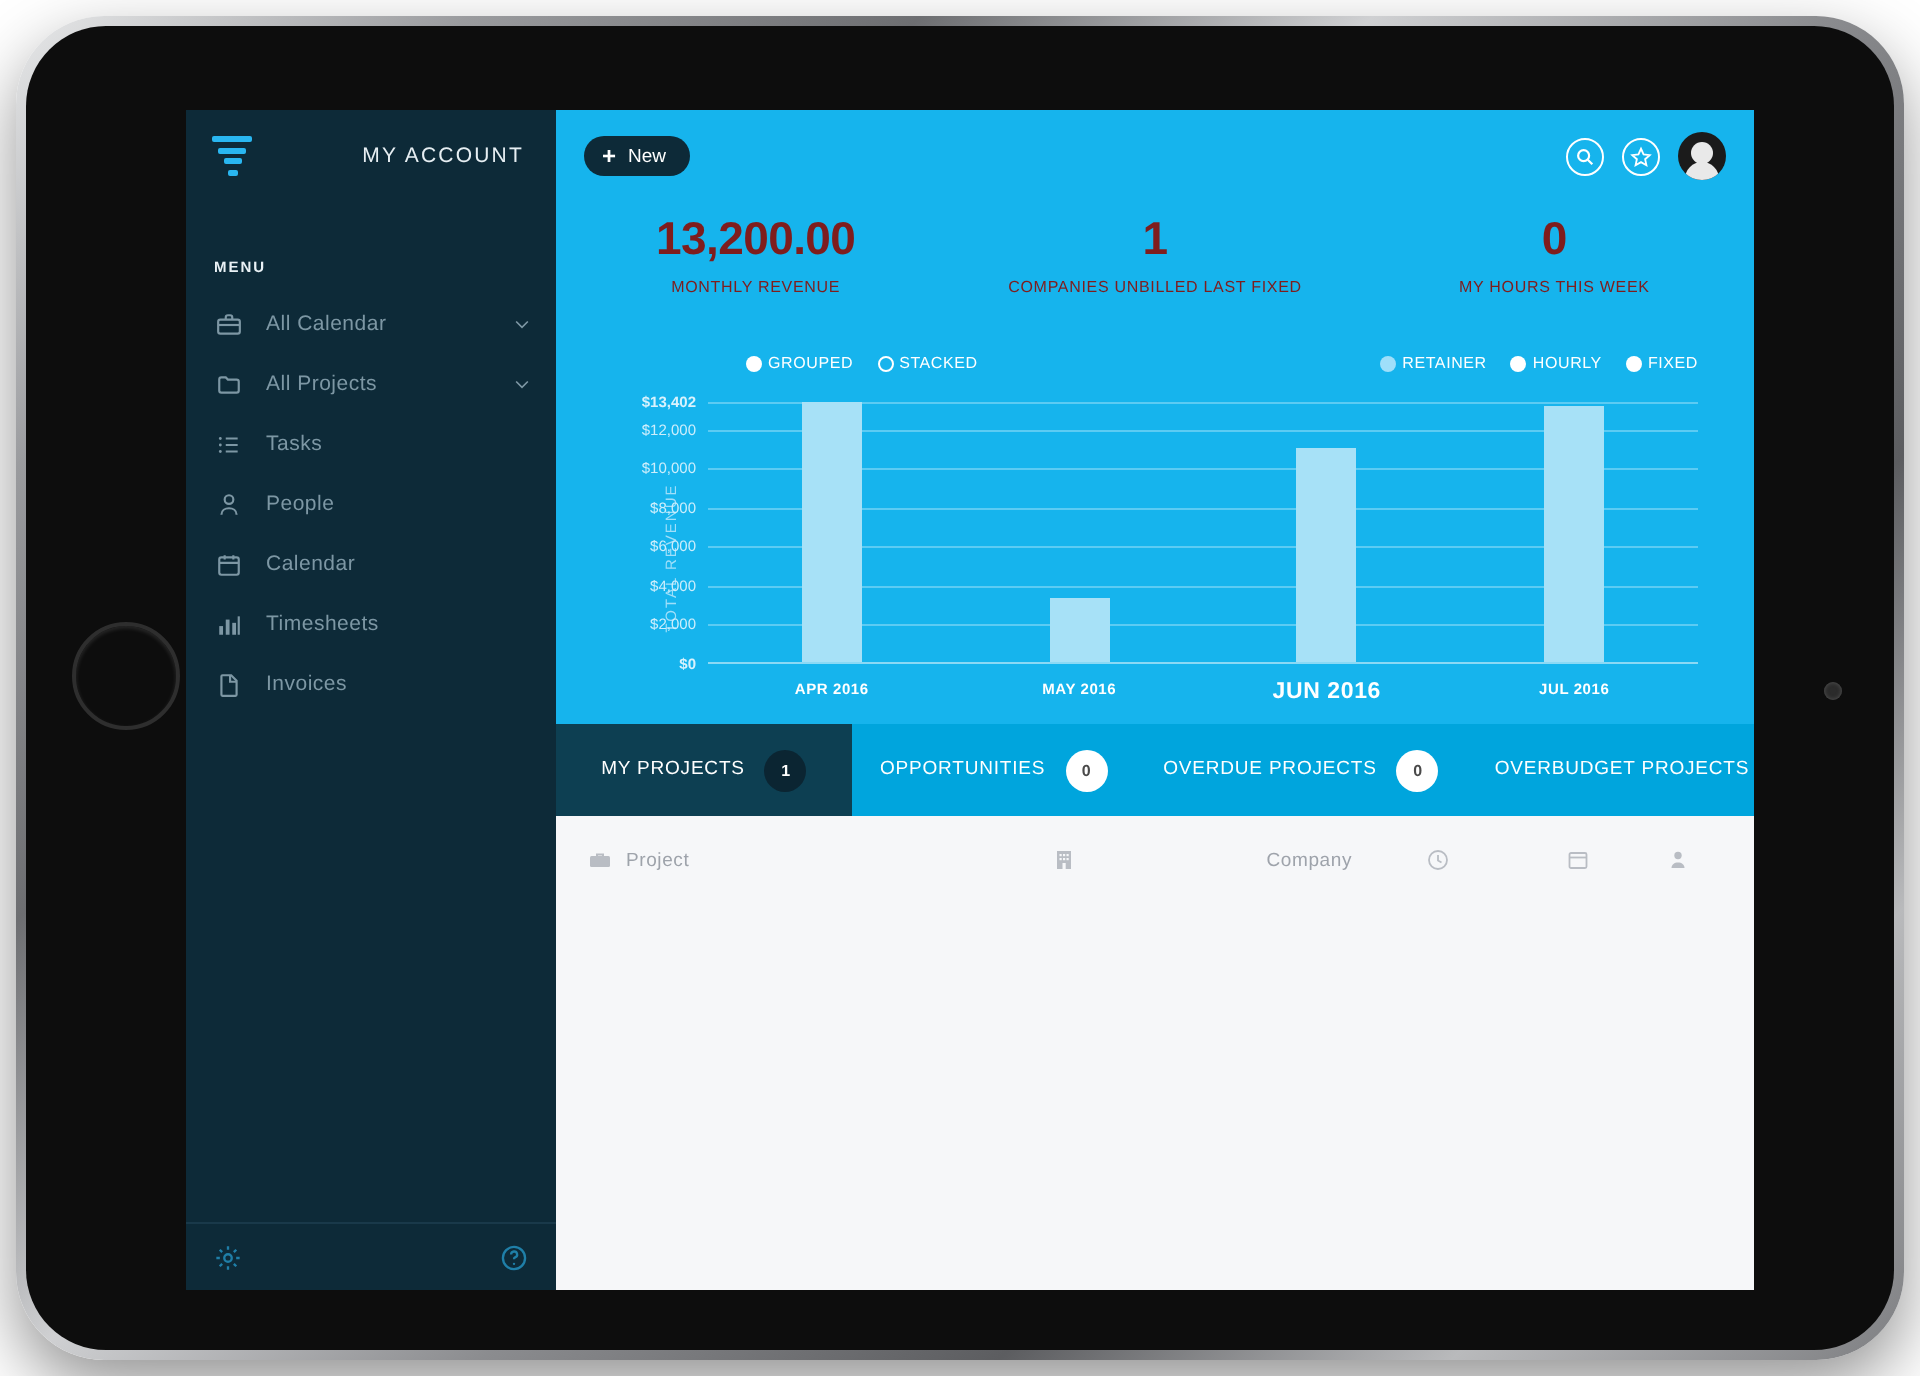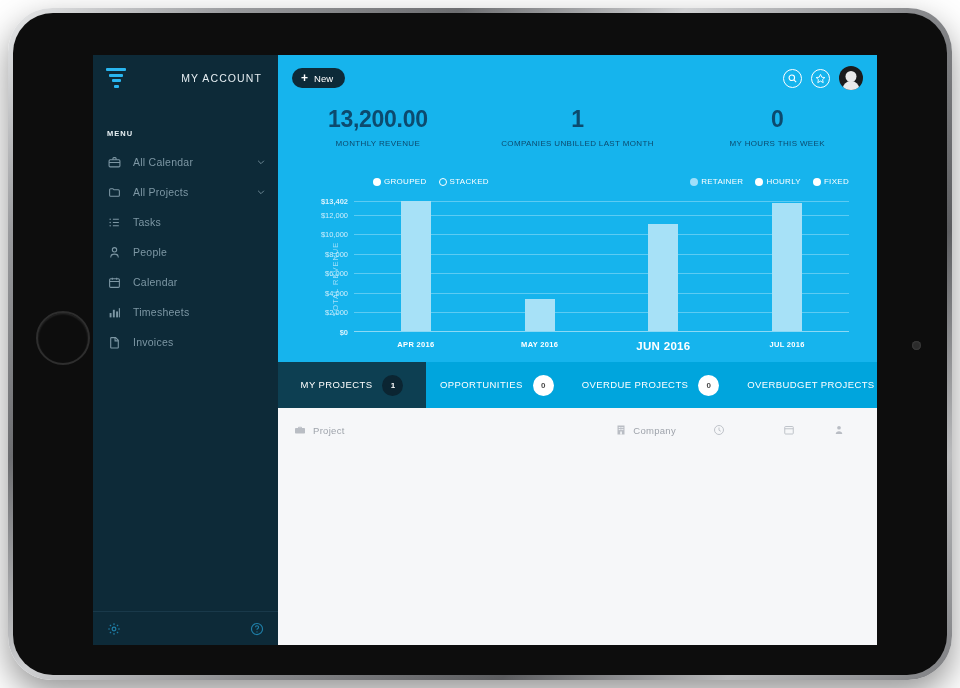--- a/index.html
+++ b/index.html
@@ -71,21 +71,21 @@
     overflow:hidden; position:relative; flex:0 0 24px;}
   .avatar::after{ content:""; position:absolute; left:50%; top:20%;
     transform:translateX(-50%); width:11px; height:11px; border-radius:50%;
     background:#e9e9e9;}
   .avatar::before{ content:""; position:absolute; left:50%; bottom:0;
     transform:translateX(-50%); width:17px; height:9px; border-radius:9px 9px 0 0;
     background:#e9e9e9;}
 
   
   #kpi-row{ background:#16b4ed; display:flex; flex:0 0 68px; padding:6px 0 0 0;}
-  .kpi{ flex:1 1 0; text-align:center; color:#0c4a6e; padding:0 6px;}
+  .kpi{ flex:1 1 0; text-align:center; color:#7f1d1d; padding:0 6px;}
   .kpi-value{ font-size:23px; font-weight:bold; line-height:1.05; letter-spacing:-.3px;}
   .kpi-label{ font-size:8px; letter-spacing:.35px; margin-top:7px; line-height:1.45;}
 
   
   #chart-panel{ background:#16b4ed; flex:1 1 auto; position:relative; min-height:0;}
   #legend-left{ position:absolute; left:95px; top:8px; display:flex; gap:12px;
     align-items:center;}
   #legend-right{ position:absolute; right:28px; top:8px; display:flex; gap:12px;
     align-items:center;}
   .leg{ display:flex; align-items:center; gap:3px; color:#ffffff; font-size:8px;
@@ -124,21 +124,21 @@
   .badge.dark{ background:#0b2532; color:#ffffff;}
   .badge.light{ background:#ffffff; color:#4a4a4a;}
 
   
   #table-panel{ flex:1 1 auto; background:#f6f7f9; min-height:0;}
   .trow{ display:flex; align-items:center; height:44px; padding:0 16px;}
   .trow.head{ color:#9ea3ab; font-size:9.5px; letter-spacing:.3px;}
   .trow.data{ color:#2e4a5e; font-size:12px; border-top:1px solid #e6e8ec;}
   .c-proj{ flex:0 0 232px; display:flex; align-items:center; gap:7px; min-width:0;}
   .c-comp{ flex:0 0 150px; display:flex; align-items:center; gap:6px;
-    justify-content:flex-end;}
+    justify-content:space-between;}
   .c-hrs{ flex:1 1 auto; display:flex; align-items:center; justify-content:center;}
   .c-cal{ flex:0 0 56px; display:flex; align-items:center; justify-content:center;}
   .c-per{ flex:0 0 44px; display:flex; align-items:center; justify-content:center;}
   .hicon svg{ width:12px; height:12px; display:block; }
   .chev svg{ width:10px; height:10px; display:block;}
   .statusdot{ width:7px; height:7px; border-radius:50%; background:#f5938a;
     flex:0 0 7px;}
   .row-avatar{ width:27px; height:27px; border-radius:50%; background:#222;
     position:relative; overflow:hidden; flex:0 0 27px;}
   .row-avatar::after{ content:""; position:absolute; left:50%; top:18%;
@@ -297,21 +297,21 @@
           </div>
         </div>
 
         <div id="kpi-row">
           <div class="kpi">
             <div class="kpi-value">13,200.00</div>
             <div class="kpi-label">MONTHLY REVENUE</div>
           </div>
           <div class="kpi">
             <div class="kpi-value">1</div>
-            <div class="kpi-label">COMPANIES UNBILLED LAST MONTH</div>
+            <div class="kpi-label">COMPANIES UNBILLED LAST FIXED</div>
           </div>
           <div class="kpi">
             <div class="kpi-value">0</div>
             <div class="kpi-label">MY HOURS THIS WEEK</div>
           </div>
         </div>
 
         <div id="chart-panel">
 
           <div id="legend-left">

